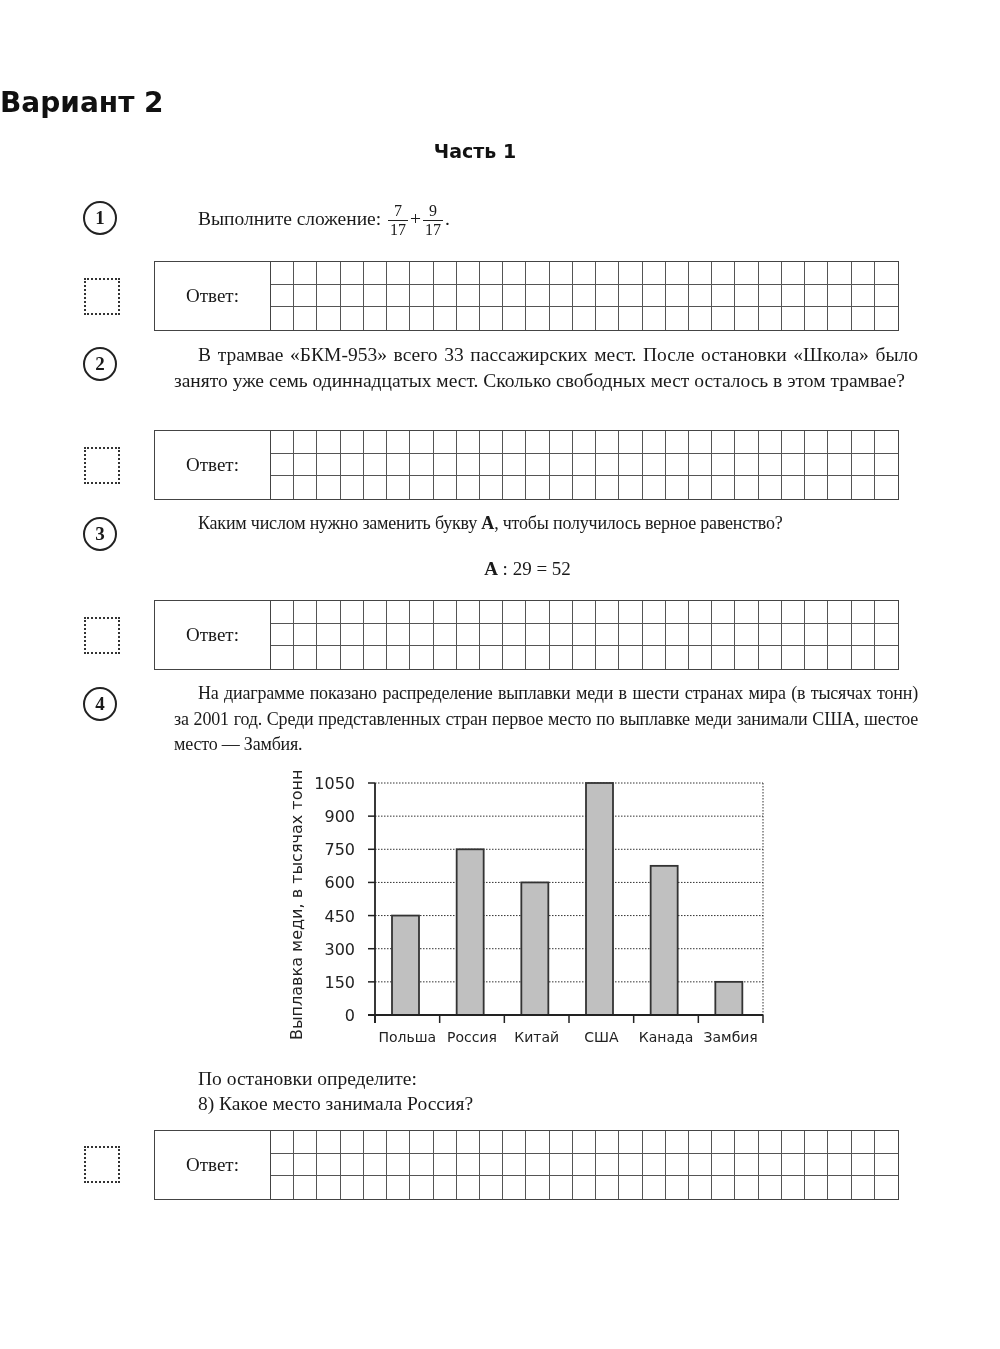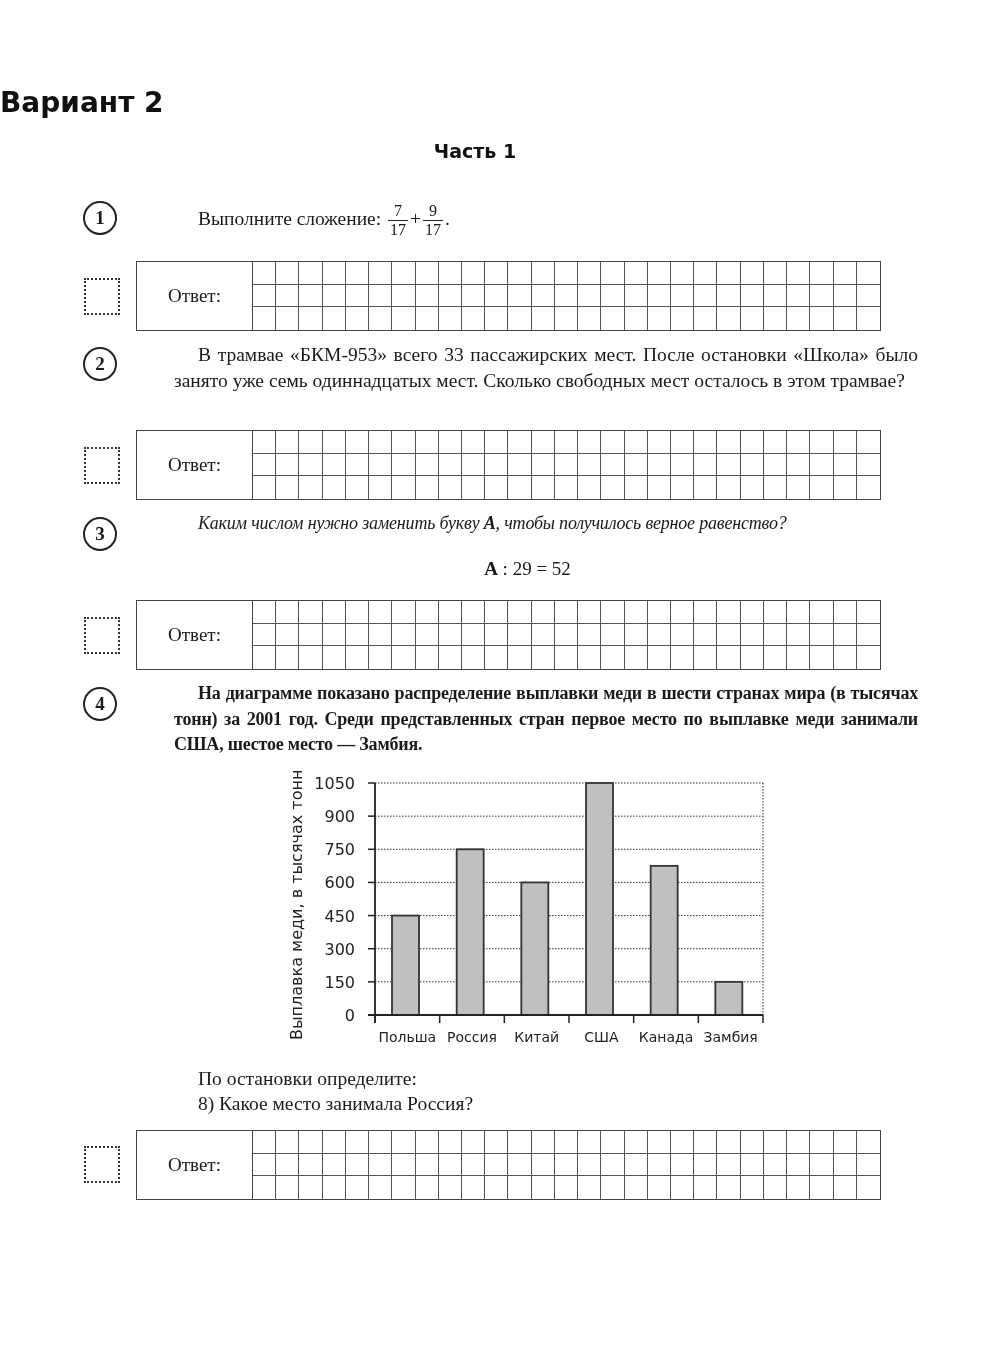--- a/index.html
+++ b/index.html
@@ -14,21 +14,21 @@
     .qtext { position: absolute; left: 154px; width: 744px; font-family: "Liberation Serif", serif; font-size: 19.5px; line-height: 25.5px; text-align: justify; color: #1a1a1a; margin-left: 20px; }
     .qtext .indent { display: inline-block; width: 24px; }
     .condensed { font-size: 18px; letter-spacing: -0.2px; }
 
     .frac { display: inline-block; vertical-align: middle; text-align: center; font-size: 16px; line-height: 18px; margin: 0 2px; }
     .frac .num { display: block; border-bottom: 1px solid #222; padding: 0 2px; }
     .frac .den { display: block; padding: 0 2px; }
 
     .checkbox { position: absolute; left: 84px; width: 36px; height: 37px; border: 2px dotted #333; box-sizing: border-box; }
 
-    .answer { position: absolute; left: 136px; width: 745px; height: 70px; border: 1.5px solid #444; box-sizing: border-box; display: flex; }
+    .answer { position: absolute; left: 154px; width: 745px; height: 70px; border: 1.5px solid #444; box-sizing: border-box; display: flex; }
     .answer .label { width: 116px; border-right: 1.5px solid #444; box-sizing: border-box; font-family: "Liberation Serif", serif; font-size: 19px; display: flex; align-items: center; justify-content: center; }
     .answer .grid { flex: 1; display: grid; grid-template-columns: repeat(27, 1fr); grid-template-rows: repeat(3, 1fr); }
     .answer .grid .cell { border-right: 1px solid #555; border-bottom: 1px solid #555; }
     .answer .grid .cell.lastcol { border-right: none; }
     .answer .grid .cell.lastrow { border-bottom: none; }
 
     #eq { position: absolute; left: 0; width: 1055px; top: 558px; text-align: center; font-family: "Liberation Serif", serif; font-size: 19px; }
 
     #chart { position: absolute; left: 280px; top: 770px; width: 500px; height: 280px; }
   </style>
@@ -217,21 +217,21 @@
       <div class="cell lastrow"></div>
       <div class="cell lastrow"></div>
       <div class="cell lastrow"></div>
       <div class="cell lastrow"></div>
       <div class="cell lastrow"></div>
       <div class="cell lastcol lastrow"></div>
     </div>
 </div>
 
 <div class="qnum" style="top:517px;">3</div>
-<div class="qtext condensed" style="top:511px;font-style:italic;"><span class="indent"></span><span>Каким числом нужно заменить букву </span><b>А</b><span>, чтобы получилось верное равенство?</span></div>
+<div class="qtext condensed" style="top:511px;"><span class="indent"></span><span>Каким числом нужно заменить букву </span><b>А</b><span>, чтобы получилось верное равенство?</span></div>
 <div id="eq"><b>А</b><span> : 29 = 52</span></div>
 
 <div class="checkbox" style="top:617px;"></div>
 <div class="answer" style="top:600px;">
   <div class="label">Ответ:</div>
   <div class="grid">
       <div class="cell"></div>
       <div class="cell"></div>
       <div class="cell"></div>
       <div class="cell"></div>
@@ -309,21 +309,21 @@
       <div class="cell lastrow"></div>
       <div class="cell lastrow"></div>
       <div class="cell lastrow"></div>
       <div class="cell lastrow"></div>
       <div class="cell lastrow"></div>
       <div class="cell lastcol lastrow"></div>
     </div>
 </div>
 
 <div class="qnum" style="top:687px;">4</div>
-<div class="qtext condensed" style="top:681px;font-weight:bold;"><span class="indent"></span><span>На диаграмме показано распределение выплавки меди в шести странах мира (в тысячах тонн) за 2001 год. Среди представленных стран первое место по выплавке меди занимали США, шестое место — Замбия.</span></div>
+<div class="qtext condensed" style="top:681px;"><span class="indent"></span><span>На диаграмме показано распределение выплавки меди в шести странах мира (в тысячах тонн) за 2001 год. Среди представленных стран первое место по выплавке меди занимали США, шестое место — Замбия.</span></div>
 
 <svg id="chart" viewBox="280 770 500 280" xmlns="http://www.w3.org/2000/svg">
   <g id="grid-layer">
       <line x1="375" x2="763" y1="981.8571428571429" y2="981.8571428571429" stroke="#333" stroke-width="1" stroke-dasharray="1.5,1.5"></line>
       <line x1="375" x2="763" y1="948.7142857142858" y2="948.7142857142858" stroke="#333" stroke-width="1" stroke-dasharray="1.5,1.5"></line>
       <line x1="375" x2="763" y1="915.5714285714286" y2="915.5714285714286" stroke="#333" stroke-width="1" stroke-dasharray="1.5,1.5"></line>
       <line x1="375" x2="763" y1="882.4285714285714" y2="882.4285714285714" stroke="#333" stroke-width="1" stroke-dasharray="1.5,1.5"></line>
       <line x1="375" x2="763" y1="849.2857142857142" y2="849.2857142857142" stroke="#333" stroke-width="1" stroke-dasharray="1.5,1.5"></line>
       <line x1="375" x2="763" y1="816.1428571428571" y2="816.1428571428571" stroke="#333" stroke-width="1" stroke-dasharray="1.5,1.5"></line>
       <line x1="375" x2="763" y1="783" y2="783" stroke="#333" stroke-width="1" stroke-dasharray="1.5,1.5"></line>

